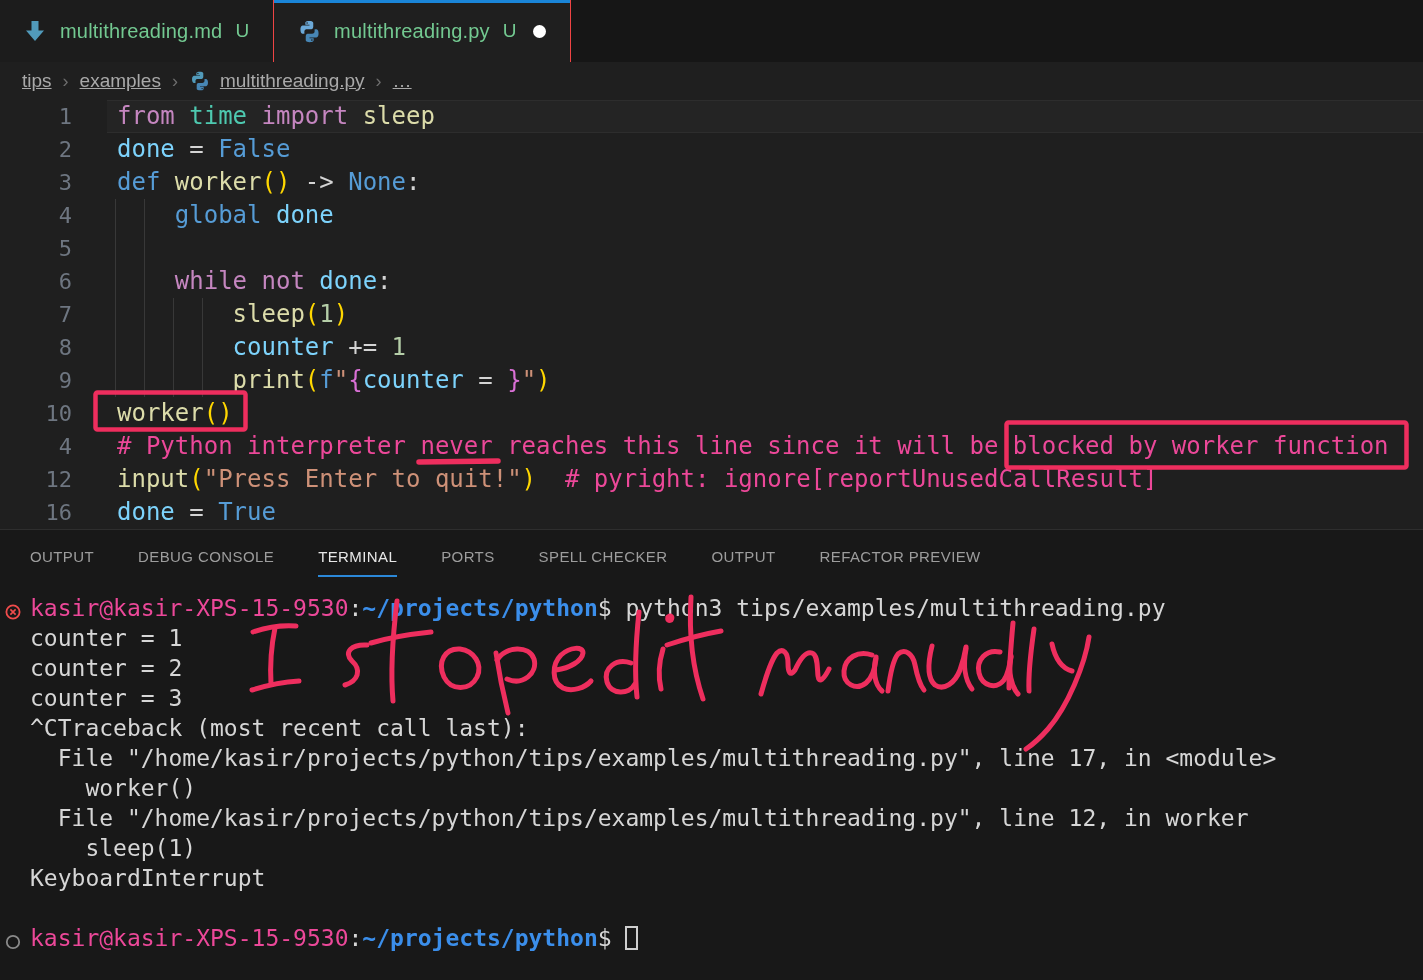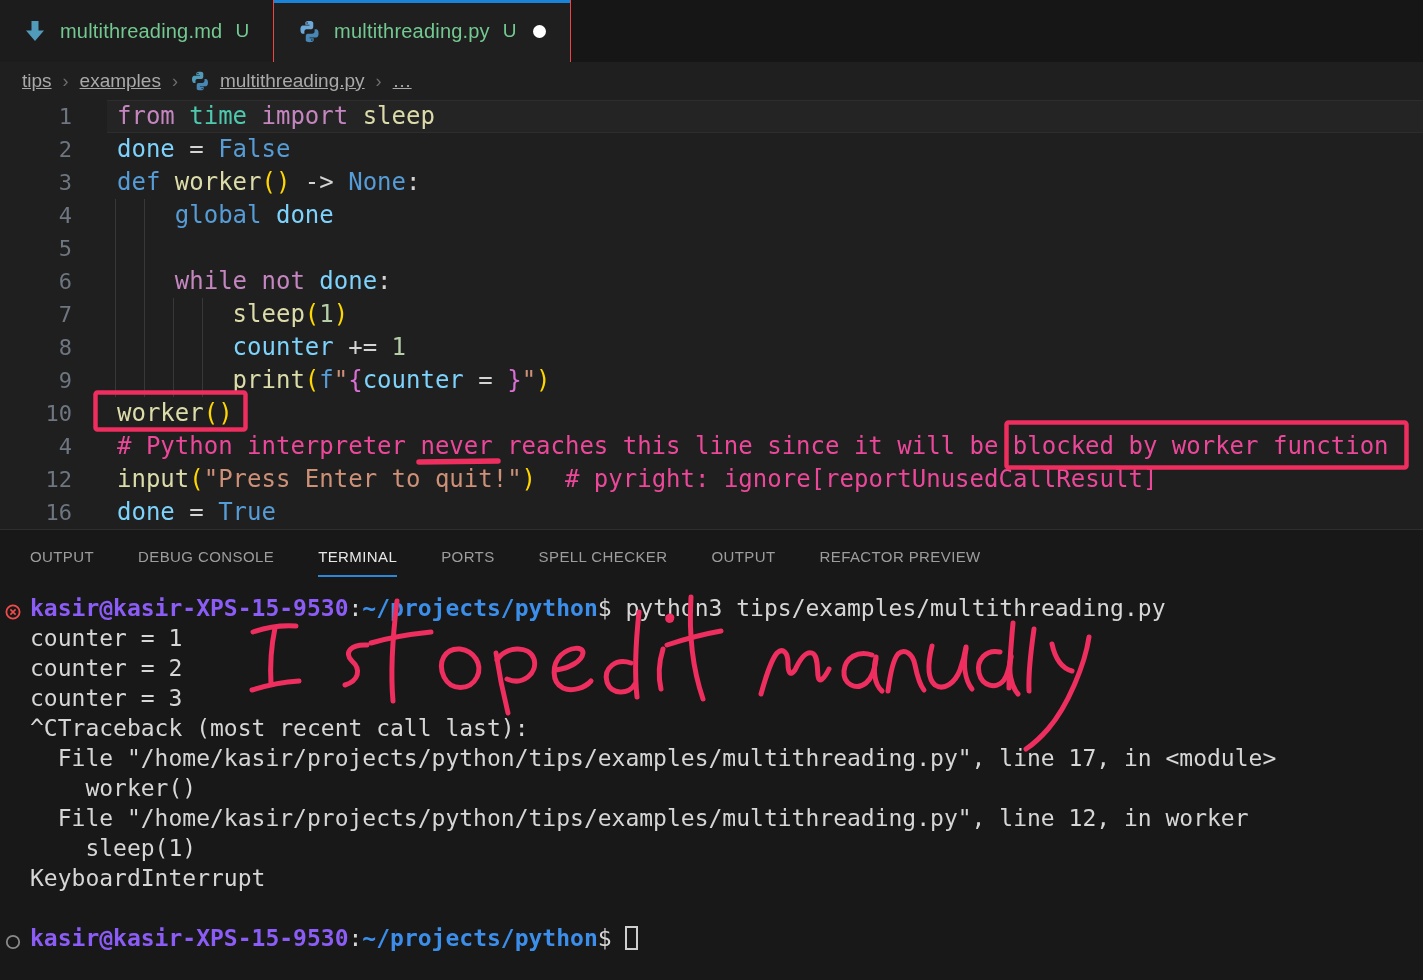--- a/index.html
+++ b/index.html
@@ -43,21 +43,21 @@
   .panel{ height:580px; background:#181818; border-top:1px solid #2e2e2e; }
   .panel-tabs{ height:57px; display:flex; align-items:center; padding-left:30px; gap:44px; }
   .ptab{ font-size:15px; letter-spacing:.4px; color:#9d9d9d; cursor:pointer;
          padding:8px 0 10px 0; border-bottom:2px solid transparent; }
   .ptab.active{ color:#e7e7e7; border-bottom-color:#2b88d8; }
   
   .terminal{ position:relative; padding:6px 0 0 30px;
     font-family:"DejaVu Sans Mono","Liberation Mono",monospace;
     font-size:23px; line-height:30px; color:#d6d6d6; }
   .tline{ height:30px; white-space:pre; }
-  .tt-g{ color:#8b5cf6; font-weight:bold; }
+  .tt-g{ color:#ec4899; font-weight:normal; }
   .tt-b{ color:#3B8EEA; font-weight:bold; }
   .tt-f{ color:#d6d6d6; }
   .t-cursor{ display:inline-block; width:13px; height:24px; border:2px solid #cfcfcf;
              vertical-align:middle; transform:translateY(-2px); }
   .tdeco{ position:absolute; left:4px; width:18px; height:18px; }
   
   .ink{ position:absolute; left:0; top:0; width:1423px; height:980px;
         pointer-events:none; z-index:50; }
 </style>
 </head>

